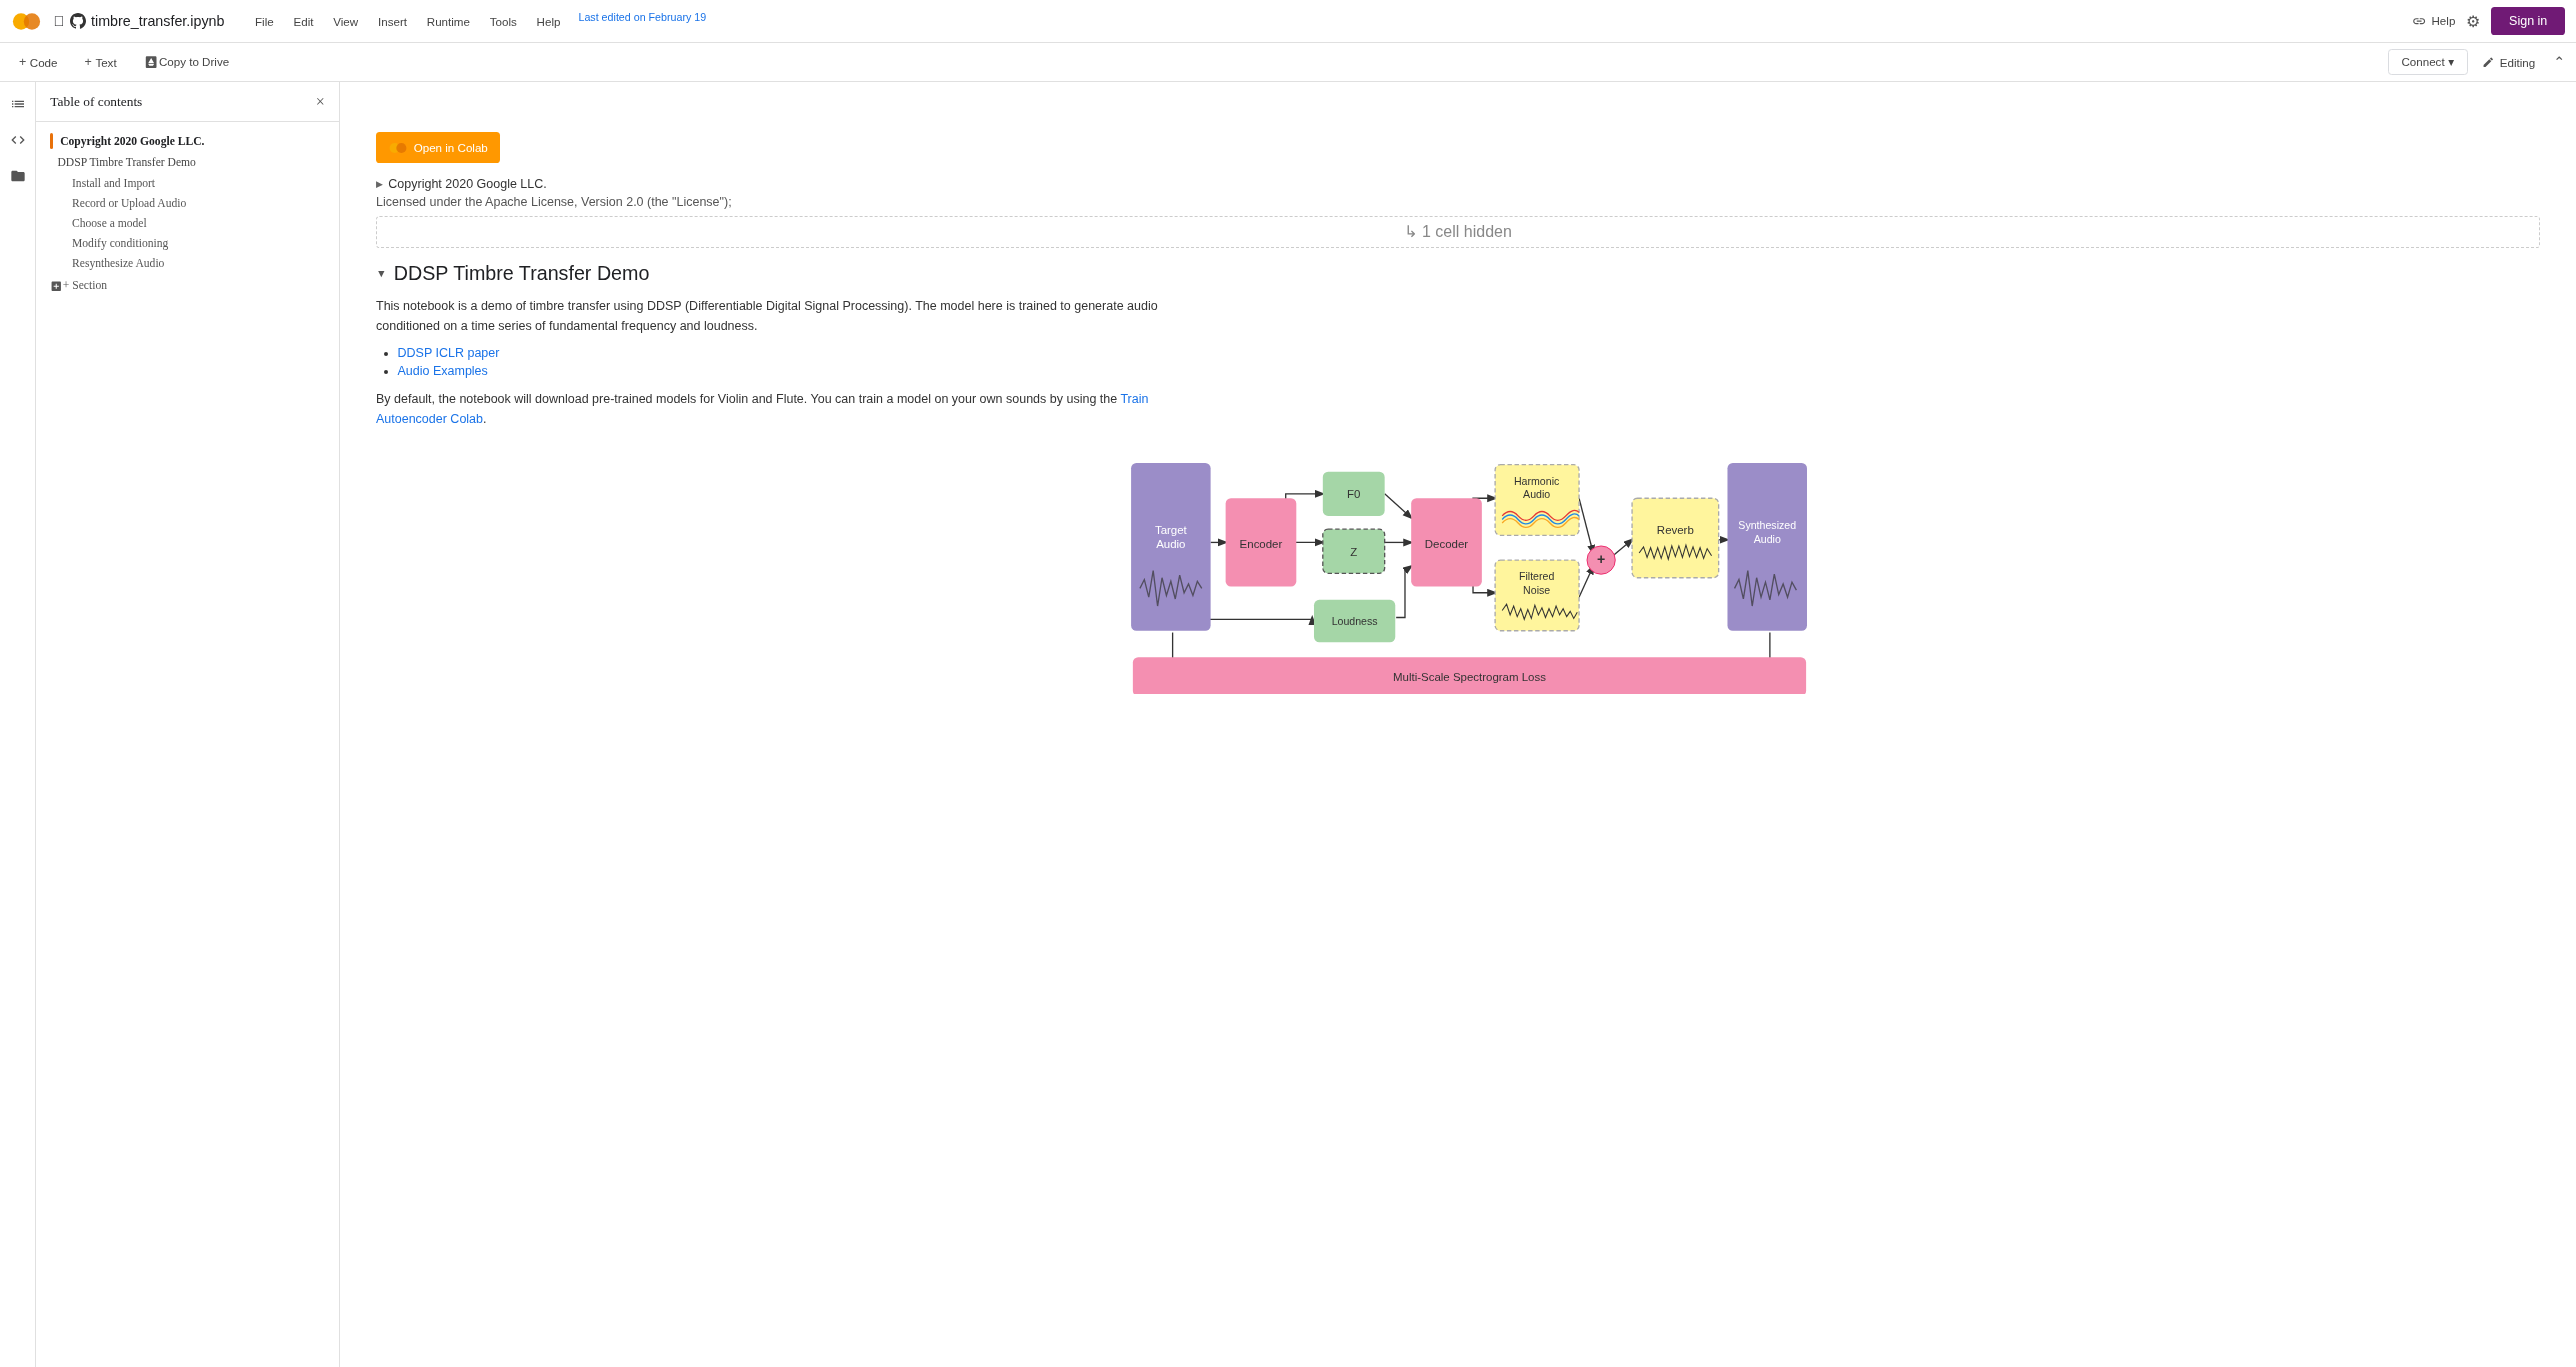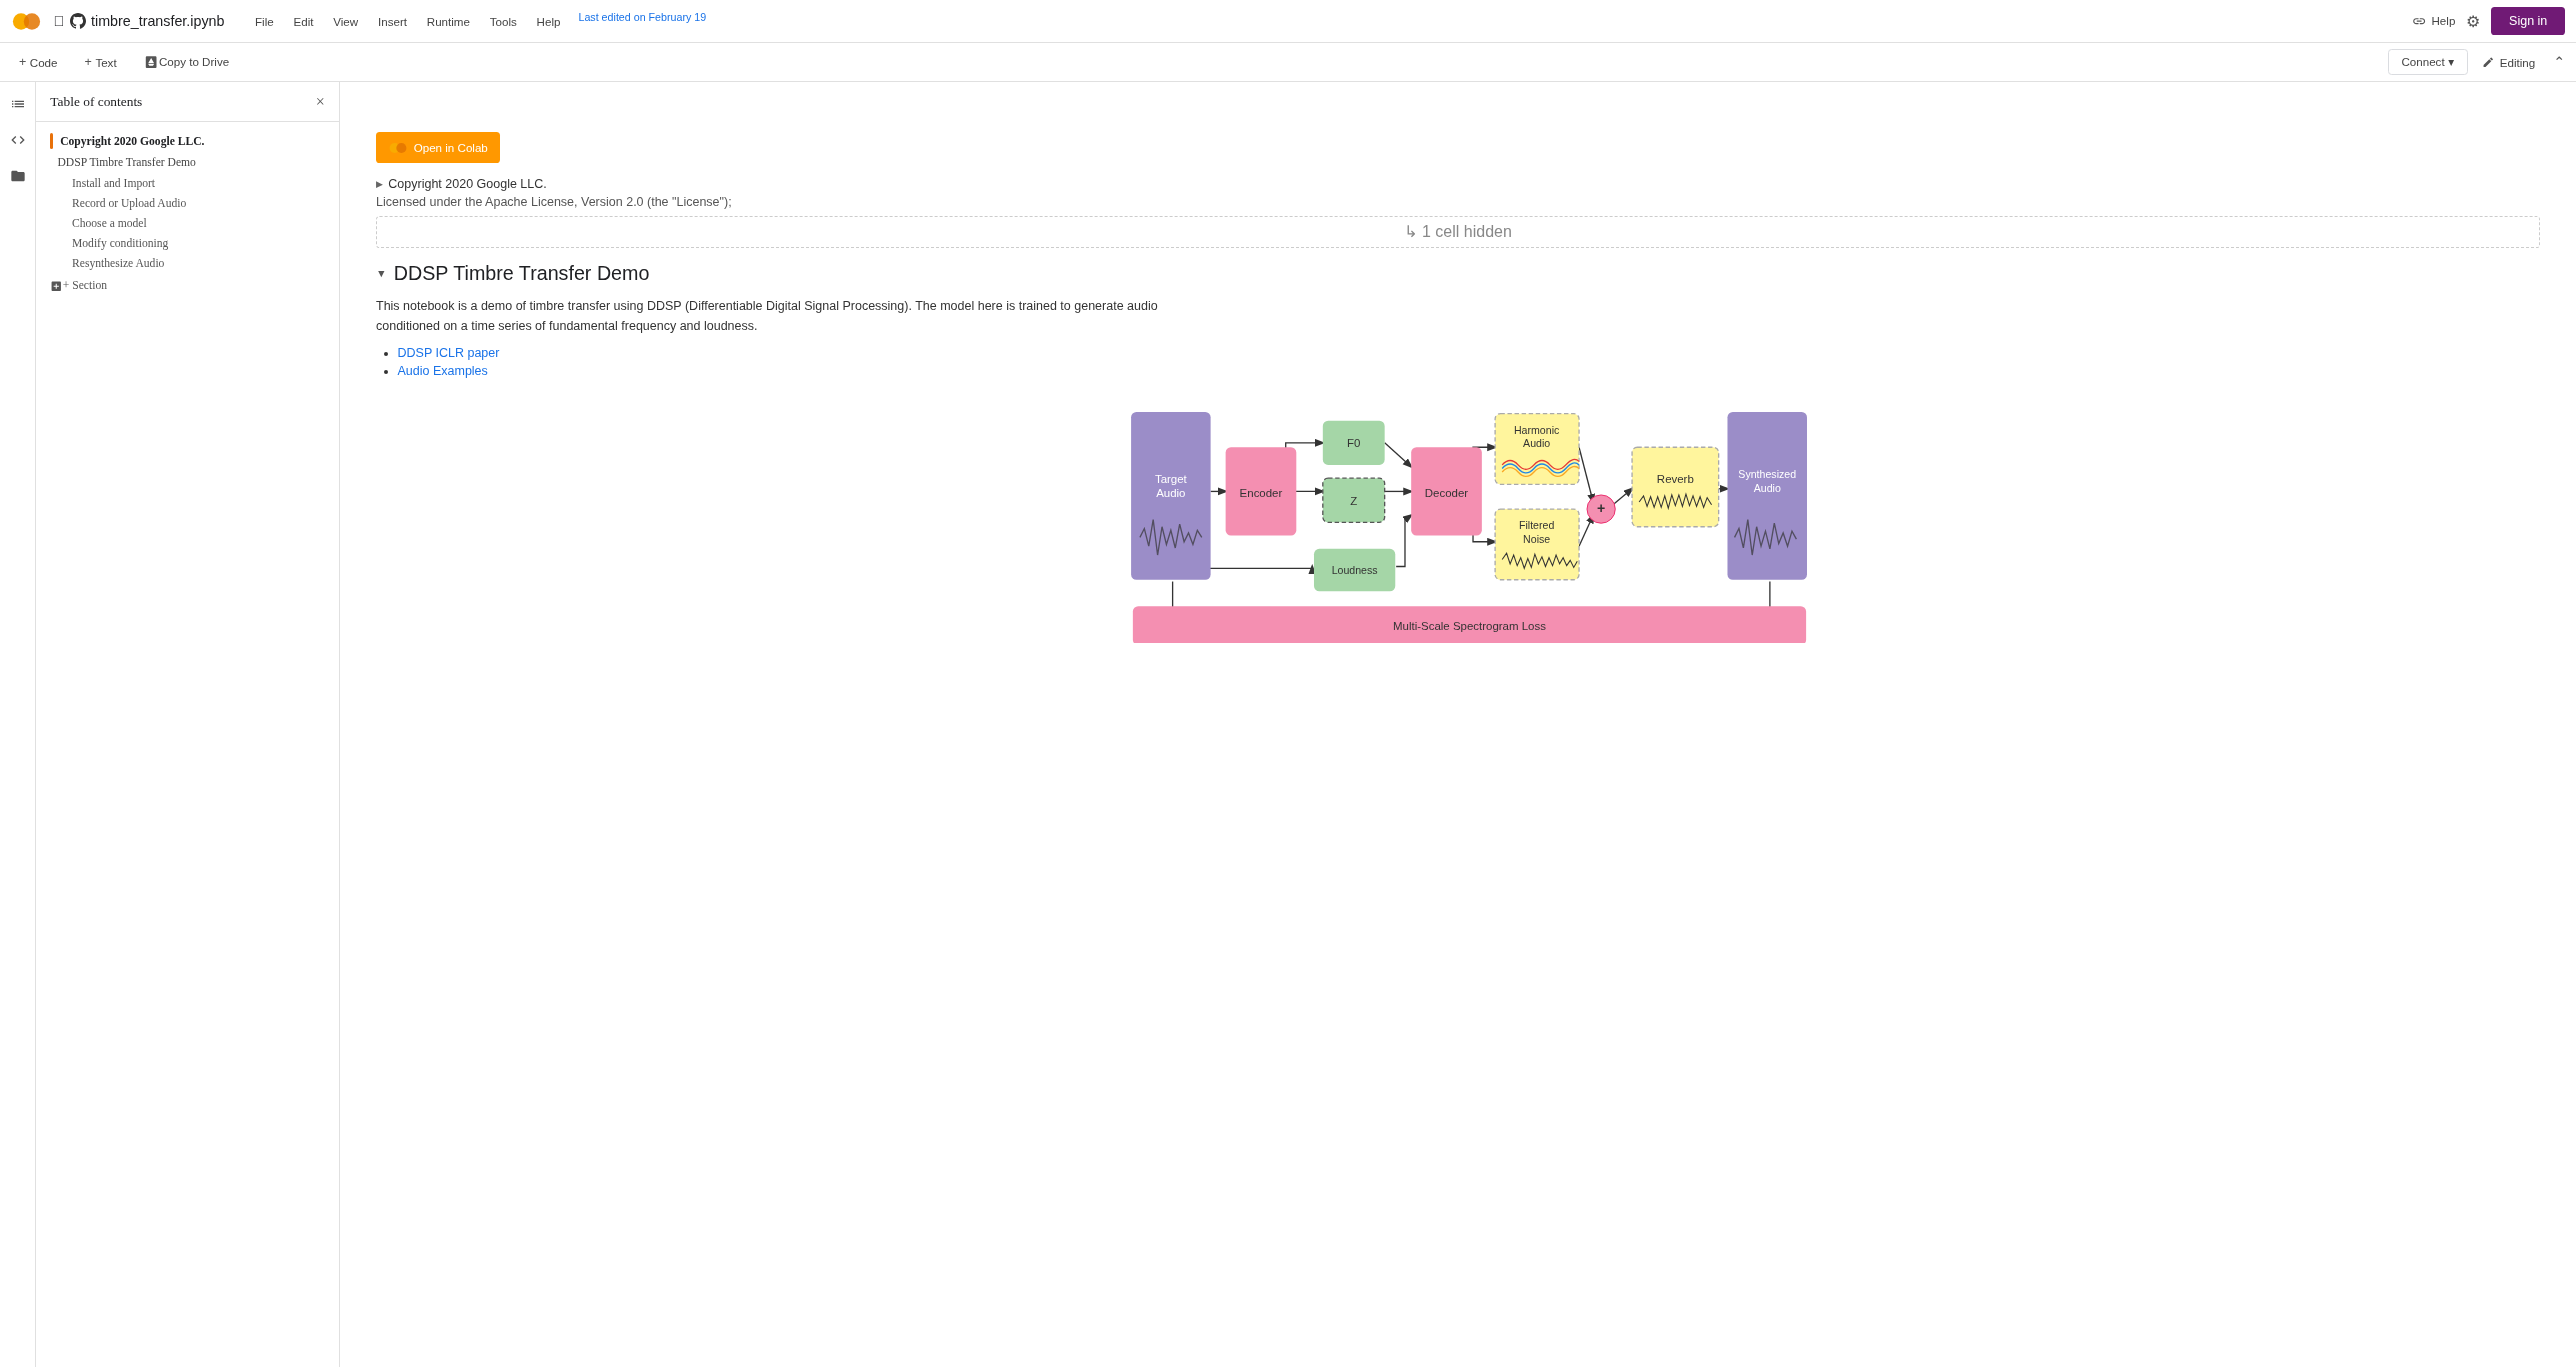--- a/index.html
+++ b/index.html
@@ -242,20 +242,23 @@
 
         <ul class="section-list">
           <li>
             <a href="#">DDSP ICLR paper</a>
           </li>
           <li>
             <a href="#">Audio Examples</a>
           </li>
         </ul>
 
+        <p class="section-para">
+          <span>By default, the notebook will download pre-trained models for Violin and Flute. You can train a model on your own sounds by using the </span><a href="#">Train Autoencoder Colab</a><span>.</span>
+        </p>
 
         <div class="diagram-container">
           <svg class="diagram-svg" viewBox="360 520 790 280" xmlns="http://www.w3.org/2000/svg" style="font-size:14px">
 
             <defs>
               <marker id="arrow" markerWidth="8" markerHeight="8" refX="6" refY="3" orient="auto">
                 <path d="M0,0 L0,6 L8,3 z" fill="#333"></path>
               </marker>
             </defs>
 

